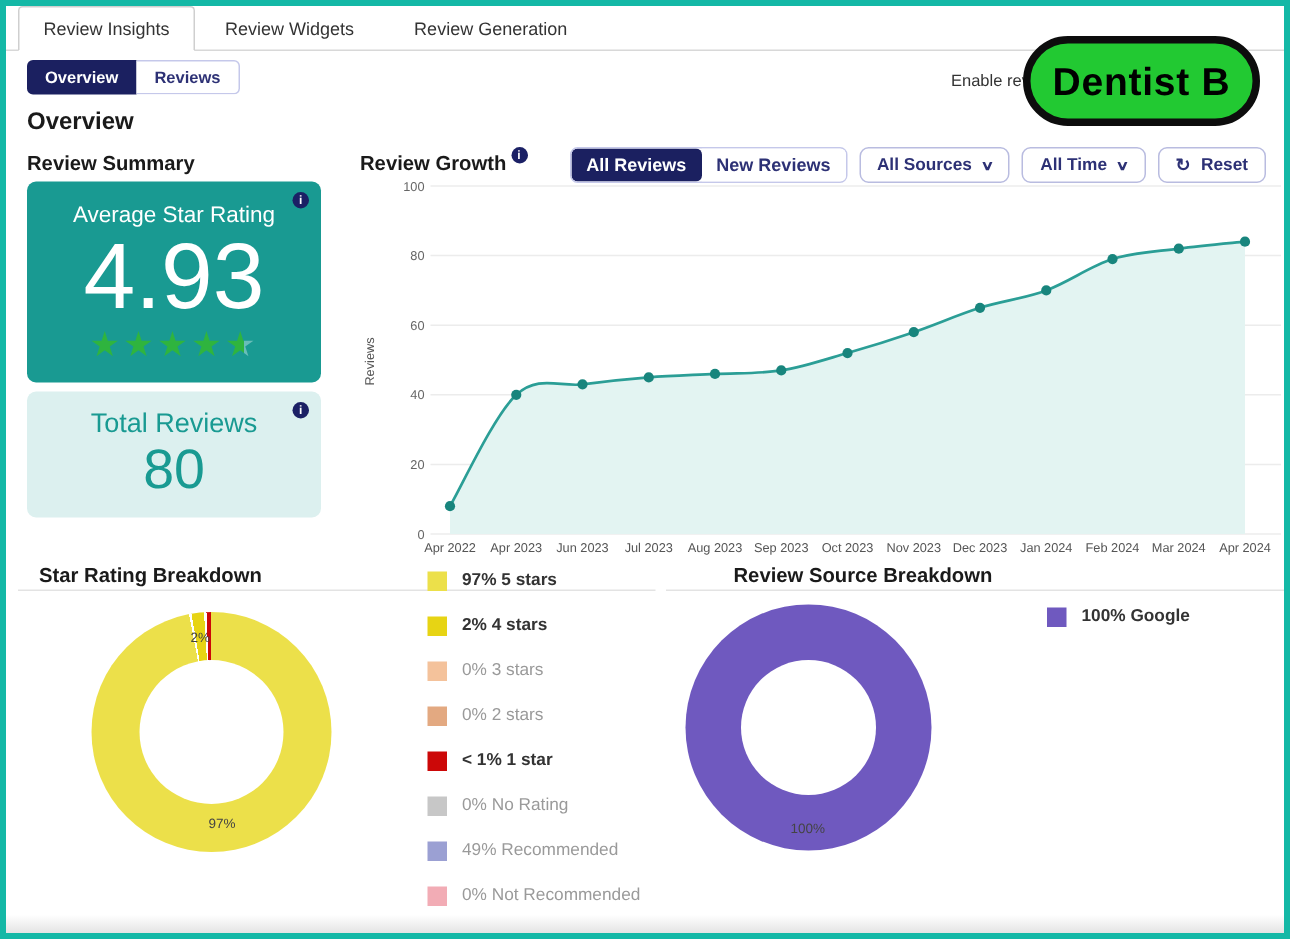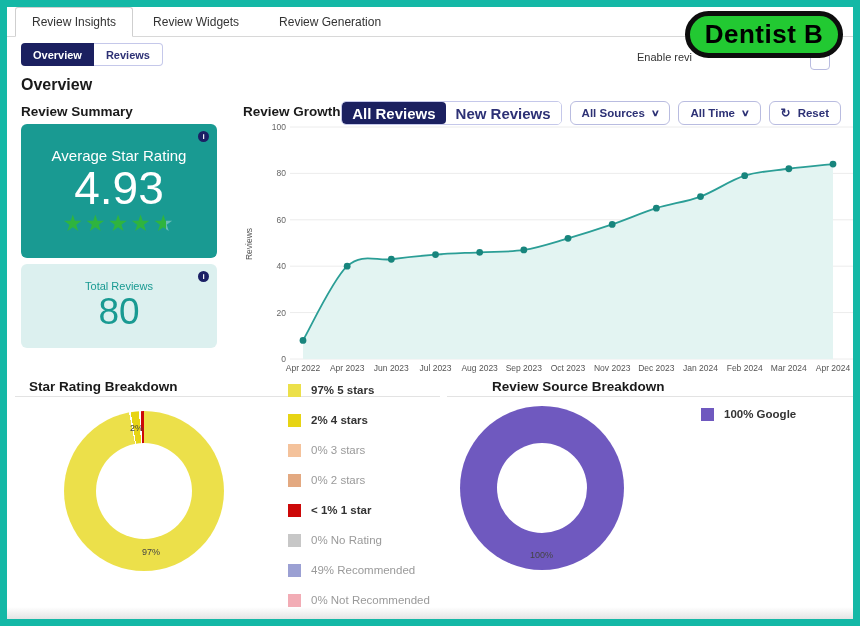--- a/index.html
+++ b/index.html
@@ -1,66 +1,66 @@
 <!DOCTYPE html>
 <html><head>
 <meta charset="utf-8">
 <style>
   * { margin:0; padding:0; box-sizing:border-box; }
   html,body { width:860px; height:626px; }
   body { font-family:"Liberation Sans", sans-serif; background:#fff; }
   .frame { position:relative; width:860px; height:626px; background:#fff;
-           border:7px solid #14b8a6; overflow:hidden; }
+           border:4px solid #14b8a6; overflow:hidden; }
 
   
   .tabbar { position:absolute; left:0; top:0; width:100%; height:30px;
             border-bottom:1px solid #d8d8d8; display:flex; align-items:stretch; background:#fff; }
   .tab { font-size:12px; color:#333; display:flex; align-items:center; padding:0 20px; cursor:pointer; }
   .tab.active { border:1px solid #cfcfcf; border-bottom:1px solid #fff; border-radius:3px 3px 0 0;
                 margin-left:8px; margin-bottom:-1px; background:#fff; padding:0 16px; }
 
   
   .toggle { position:absolute; left:14px; top:36px; display:flex; height:23px; }
   .toggle .opt { font-size:11px; font-weight:bold; display:flex; align-items:center; padding:0 12px; cursor:pointer; }
   .toggle .opt.sel { background:#1b2060; color:#fff; border-radius:4px 0 0 4px; }
   .toggle .opt.unsel { background:#fff; color:#2d3175; border:1px solid #c5c8ea; border-left:none; border-radius:0 4px 4px 0; }
   .enable-text { position:absolute; left:630px; top:44px; font-size:11px; color:#333; white-space:nowrap; }
   .peek-box { position:absolute; right:23px; top:36px; width:20px; height:27px;
               border:1px solid #b9bce0; border-radius:4px; background:#fff; }
-  .annot-badge { position:absolute; left:678px; top:4px; width:158px; height:47px;
+  .annot-badge { position:absolute; left:678px; top:20px; width:158px; height:60px;
                  border:5px solid #0d0d0d; border-radius:32px; display:flex; align-items:center; justify-content:center;
                  font-size:26px; font-weight:800; color:#000; letter-spacing:0.5px; }
 
   .page-title { position:absolute; left:14px; top:69px; font-size:16px; font-weight:800; color:#1a1a1a; }
 
   
   .section-title { font-size:13.5px; font-weight:800; color:#1a1a1a; }
   .summary-title { position:absolute; left:14px; top:97px; }
   .card-avg { position:absolute; left:14px; top:117px; width:196px; height:134px; border-radius:6px;
               display:flex; flex-direction:column; align-items:center; justify-content:center; color:#fff; }
   .card-avg .ttl { font-size:15px; margin-top:0; }
-  .card-avg .val { font-size:46px; font-weight:400; line-height:1.05; }
+  .card-avg .val { font-size:62px; font-weight:400; line-height:1.05; }
   .stars { font-size:23px; letter-spacing:2px; line-height:1;
            background:linear-gradient(90deg, #2fb43e 0%, #2fb43e 91%, rgba(255,255,255,0.35) 91%);
            -webkit-background-clip:text; background-clip:text; color:transparent; }
   .card-total { position:absolute; left:14px; top:257px; width:196px; height:84px; border-radius:6px;
                 display:flex; flex-direction:column; align-items:center; justify-content:center; }
-  .card-total .ttl { font-size:11px; }
+  .card-total .ttl { font-size:18px; }
   .card-total .val { font-size:37px; font-weight:400; line-height:1.1; }
   .info-dot { display:inline-flex; width:11px; height:11px; border-radius:50%;
               background:#1b2065; color:#fff; font-size:8px; font-weight:bold;
               align-items:center; justify-content:center; font-style:normal; }
   .card-info { position:absolute; top:7px; right:8px; }
 
   
   .growth-title { position:absolute; left:236px; top:97px; }
   .growth-title .info-dot { vertical-align:top; margin-left:3px; margin-top:-3px; }
   .filters { position:absolute; right:12px; top:94px; display:flex; gap:8px; align-items:center; height:24px; }
   .seg { display:flex; height:24px; border:1px solid #c5c8ea; border-radius:5px; overflow:hidden; }
-  .seg .s { font-size:15px; font-weight:bold; padding:0 10px; display:flex; align-items:center; cursor:pointer; }
+  .seg .s { font-size:12px; font-weight:bold; padding:0 10px; display:flex; align-items:center; cursor:pointer; }
   .seg .s.sel { background:#1b2060; color:#fff; border-radius:4px; }
   .seg .s.unsel { background:#fff; color:#2d3175; }
   .drop, .reset-btn { height:24px; border:1px solid #b9bce0; border-radius:6px; background:#fff;
           color:#2d3175; font-size:11.5px; font-weight:bold; display:flex; align-items:center; gap:7px; padding:0 11px; cursor:pointer; }
   .chev { font-size:9px; transform:scaleX(1.4); }
   .reset-glyph { font-size:12px; font-weight:bold; }
 
   .chart-wrap { position:absolute; left:235px; top:115px; width:620px; height:252px; }
   .chart-wrap svg { display:block; }
 

